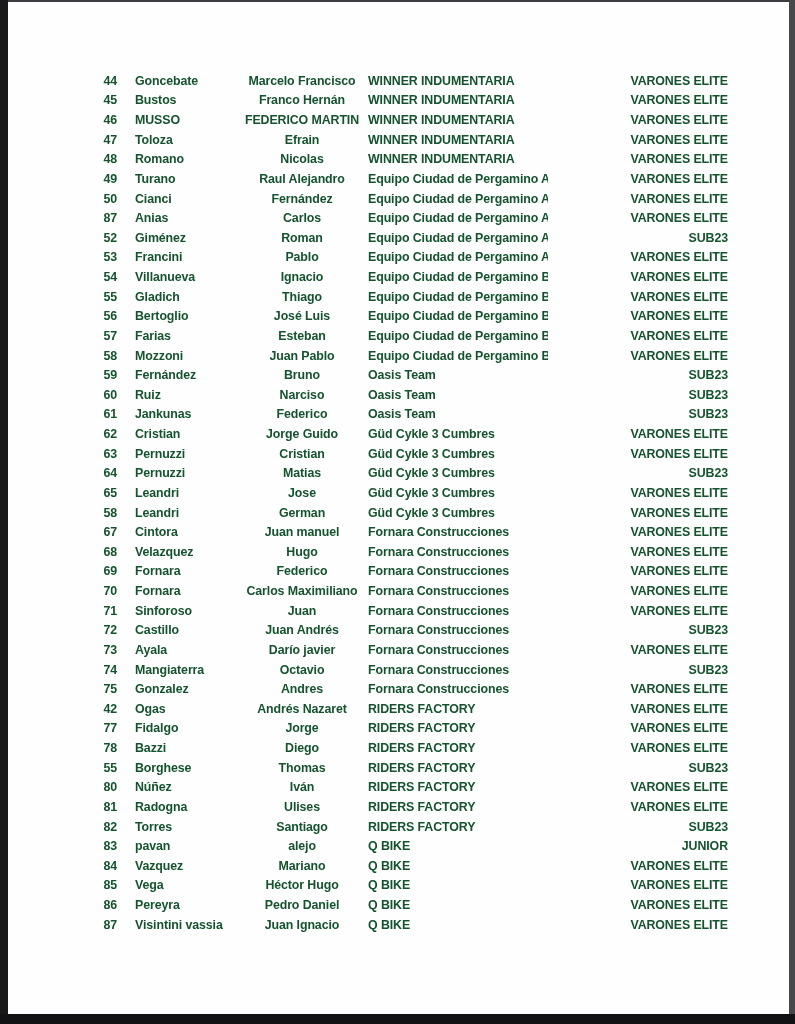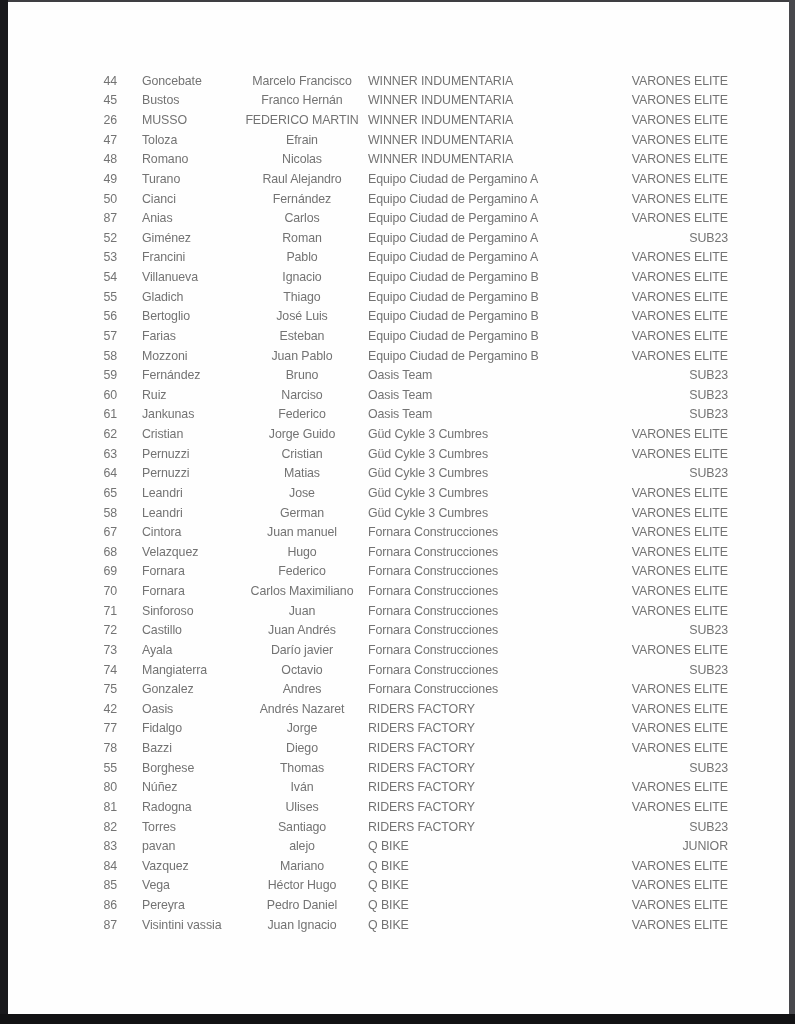--- a/index.html
+++ b/index.html
@@ -31,27 +31,27 @@
     position: absolute;
     left: 0; top: 69px;
     width: 740px;
   }
   .row {
     display: grid;
     grid-template-columns: 109px 119px 132px 180px 180px;
     height: 19.63px;
     align-items: center;
     font-size: 12.4px;
-    font-weight: 400;
+    font-weight: 700;
     letter-spacing: -0.1px;
-    color: #737373;
+    color: #14532d;
     white-space: nowrap;
   }
   .cell-number    { text-align: right; }
-  .cell-surname   { padding-left: 25px; overflow: hidden; }
+  .cell-surname   { padding-left: 18px; overflow: hidden; }
   .cell-firstname { overflow: hidden; text-align: center; }
   .cell-team      { overflow: hidden; }
   .cell-category  { text-align: right; }
 </style>
 </head>
 <body>
 
 <div class="scene">
   <div class="page">
     <div class="rider-table">
@@ -65,21 +65,21 @@
 
   <div class="row">
     <span class="cell-number">45</span>
     <span class="cell-surname">Bustos</span>
     <span class="cell-firstname">Franco Hernán</span>
     <span class="cell-team">WINNER INDUMENTARIA</span>
     <span class="cell-category">VARONES ELITE</span>
   </div>
 
   <div class="row">
-    <span class="cell-number">26</span>
+    <span class="cell-number">46</span>
     <span class="cell-surname">MUSSO</span>
     <span class="cell-firstname">FEDERICO MARTIN</span>
     <span class="cell-team">WINNER INDUMENTARIA</span>
     <span class="cell-category">VARONES ELITE</span>
   </div>
 
   <div class="row">
     <span class="cell-number">47</span>
     <span class="cell-surname">Toloza</span>
     <span class="cell-firstname">Efrain</span>
@@ -306,21 +306,21 @@
   <div class="row">
     <span class="cell-number">75</span>
     <span class="cell-surname">Gonzalez</span>
     <span class="cell-firstname">Andres</span>
     <span class="cell-team">Fornara Construcciones</span>
     <span class="cell-category">VARONES ELITE</span>
   </div>
 
   <div class="row">
     <span class="cell-number">42</span>
-    <span class="cell-surname">Oasis</span>
+    <span class="cell-surname">Ogas</span>
     <span class="cell-firstname">Andrés Nazaret</span>
     <span class="cell-team">RIDERS FACTORY</span>
     <span class="cell-category">VARONES ELITE</span>
   </div>
 
   <div class="row">
     <span class="cell-number">77</span>
     <span class="cell-surname">Fidalgo</span>
     <span class="cell-firstname">Jorge</span>
     <span class="cell-team">RIDERS FACTORY</span>

